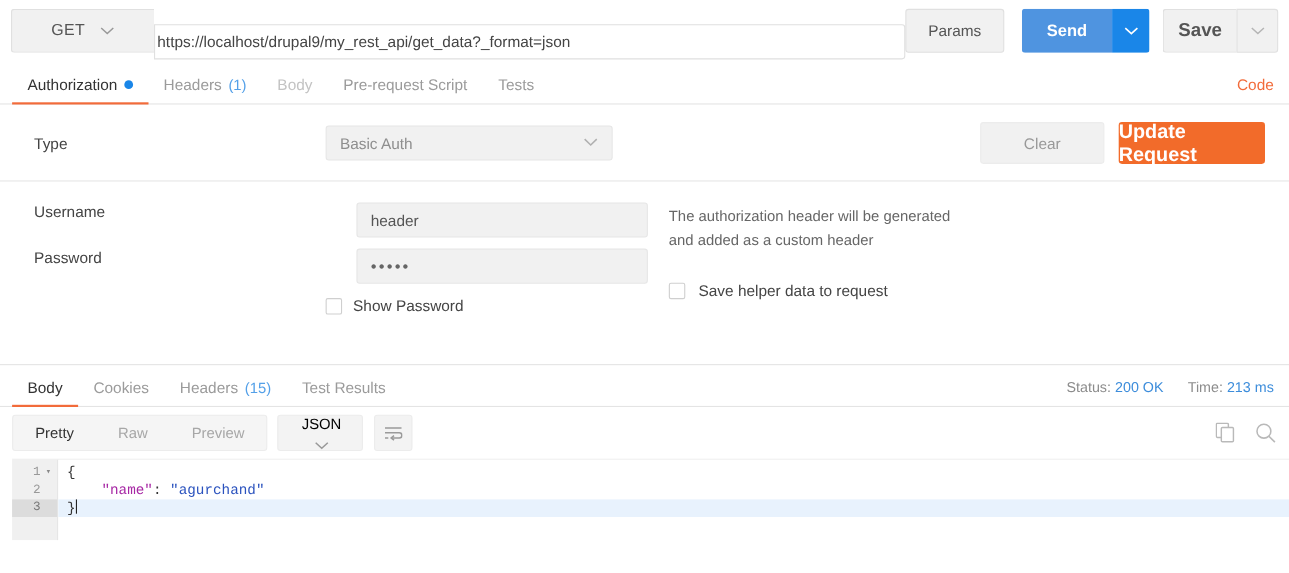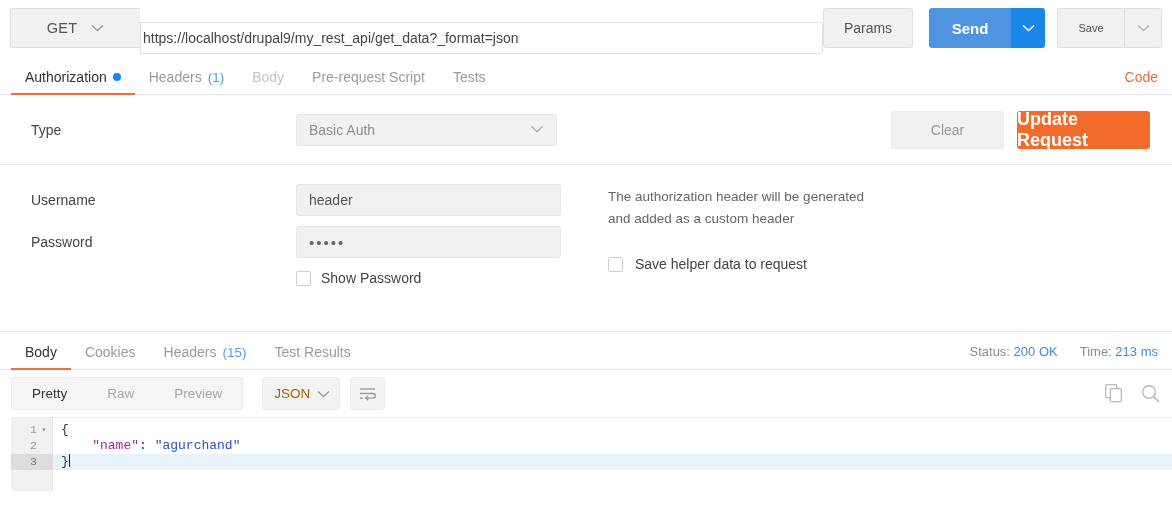--- a/index.html
+++ b/index.html
@@ -107,22 +107,23 @@
   }
   .save-main {
     background: #f1f1f1;
     border: 1px solid #e0e0e0;
     border-right: none;
     border-radius: 3px 0 0 3px;
     width: 67px;
     display: flex;
     align-items: center;
     justify-content: center;
-    font-size: 11px;
+    font-size: 17px;
     color: #555;
+    font-weight: bold;
   }
   .save-caret {
     background: #f1f1f1;
     border: 1px solid #e0e0e0;
     border-radius: 0 3px 3px 0;
     width: 38px;
     display: flex;
     align-items: center;
     justify-content: center;
   }
@@ -238,22 +239,23 @@
     height: 167px;
     border-bottom: 1px solid #e4e4e4;
     padding-top: 19px;
   }
   .creds-left {
     width: 596px;
     padding-left: 31px;
   }
   .cred-row {
     display: flex;
-    align-items: center;
+    align-items: flex-start;
     margin-bottom: 10px;
+    gap: 28px;
   }
   .cred-label {
     width: 265px;
     font-size: 14px;
     color: #444;
   }
   .cred-input {
     width: 265px;
     height: 32px;
     background: #f1f1f1;
@@ -341,33 +343,34 @@
     padding: 0 20px;
     display: flex;
     align-items: center;
     font-size: 13.5px;
     color: #a7a7a7;
     cursor: pointer;
   }
   .seg.active { color: #333; font-weight: normal; }
 
   .json-select {
-    margin-left: 19px;
+    margin-left: 9px;
     width: 78px;
     height: 33px;
     background: #f3f3f3;
     border: 1px solid #ececec;
     border-radius: 3px;
     display: flex;
     align-items: center;
     justify-content: space-between;
     padding: 0 9px 0 11px;
     font-size: 13.5px;
-    color: #a16207;
-    cursor: pointer;
+    color: #000000;
+    cursor: pointer;
+    flex-direction: column;
   }
   .wrap-btn {
     margin-left: 10px;
     width: 35px;
     height: 33px;
     background: #f3f3f3;
     border: 1px solid #ececec;
     border-radius: 3px;
     display: flex;
     align-items: center;

